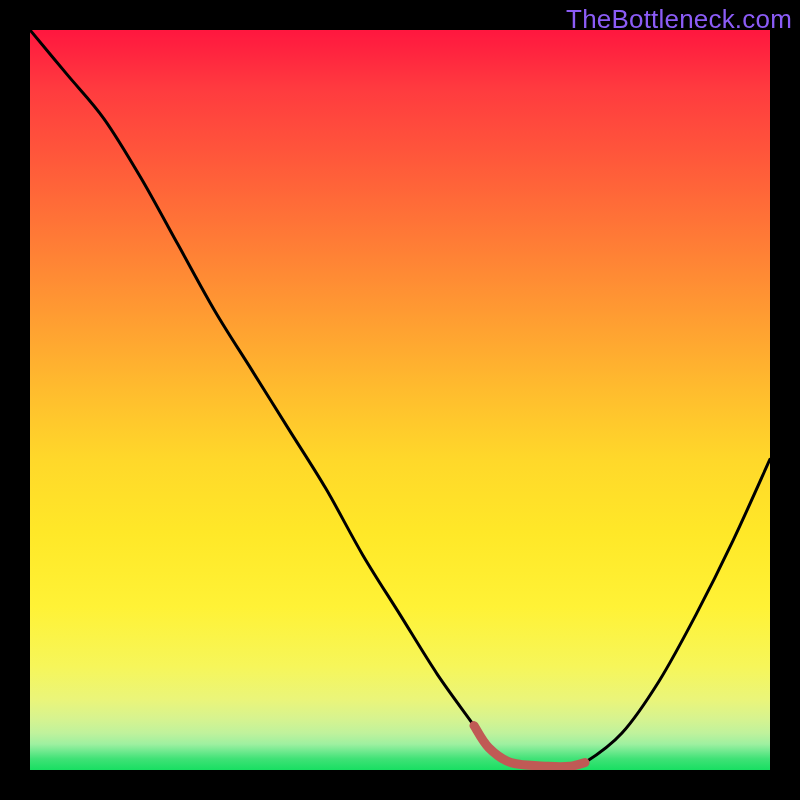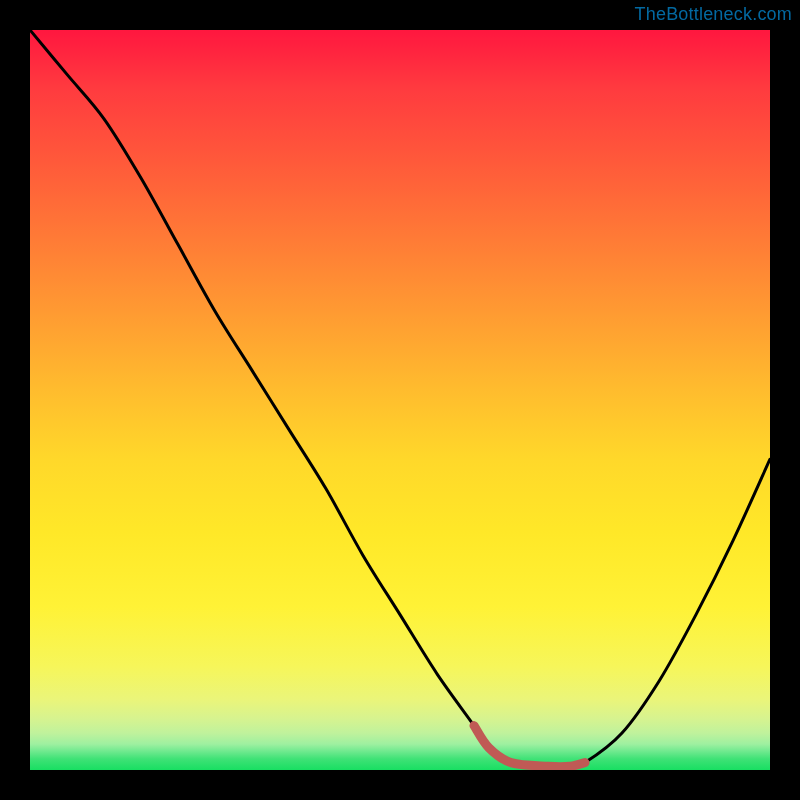--- a/index.html
+++ b/index.html
@@ -49,22 +49,22 @@
     position: absolute;
     left: 0;
     top: 0;
     width: 740px;
     height: 740px;
   }
   .watermark {
     position: absolute;
     top: 4px;
     right: 8px;
-    color: #0369a1;
-    font-size: 18px;
+    color: #8b5cf6;
+    font-size: 26px;
     font-weight: 500;
     letter-spacing: 0.2px;
     user-select: none;
   }
 </style>
 </head>
 <body>
 
 <div class="frame">
 

